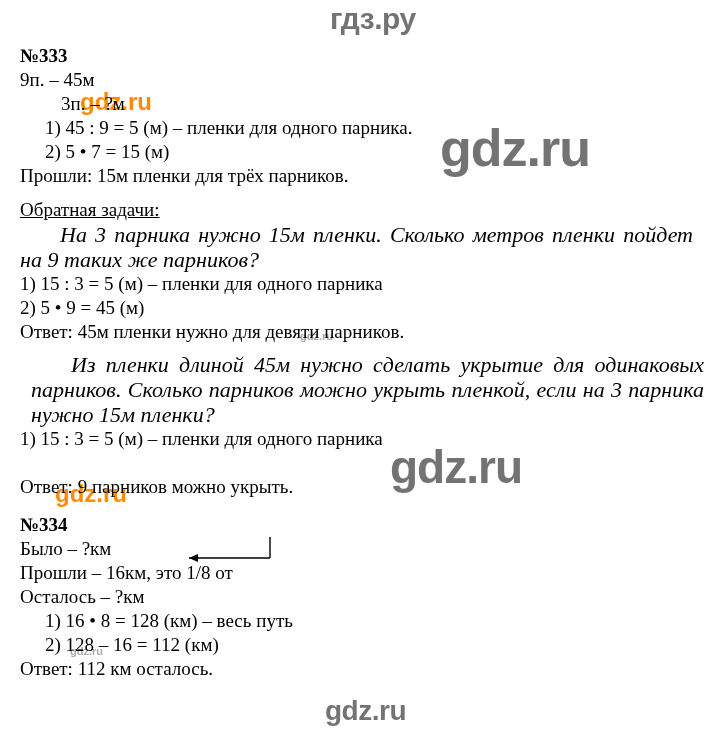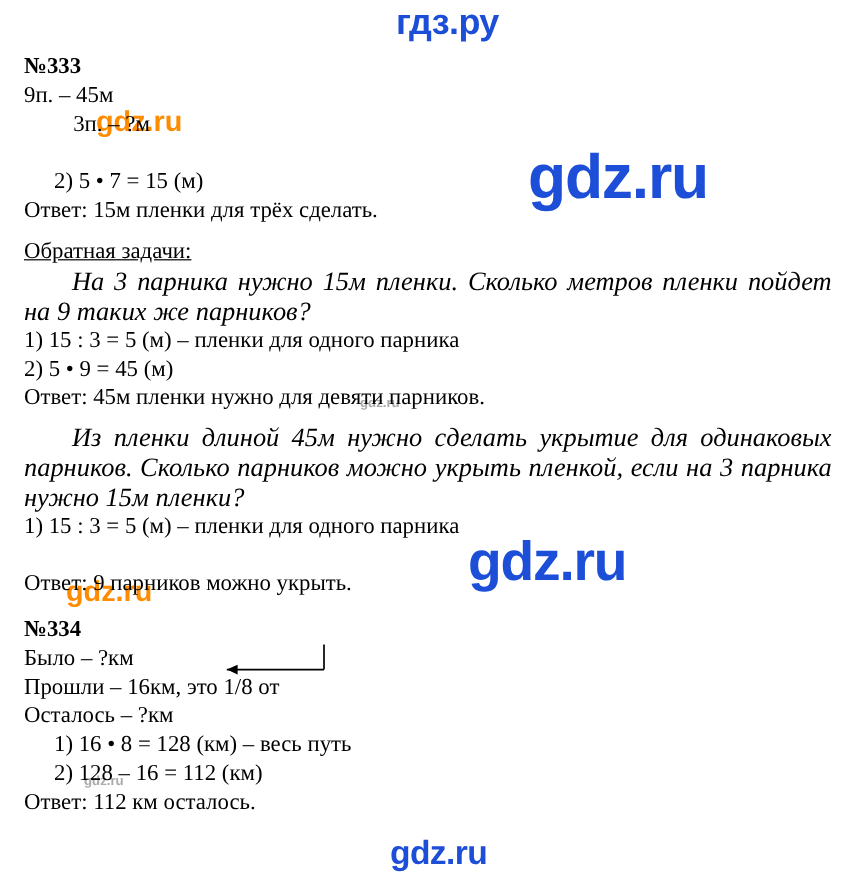--- a/index.html
+++ b/index.html
@@ -14,21 +14,21 @@
     color: #000000;
     position: relative;
     overflow: hidden;
   }
 
   
   .wm {
     position: absolute;
     font-family: "Liberation Sans", sans-serif;
     font-weight: bold;
-    color: #1d4ed8;
+    color: #737373;
     white-space: nowrap;
     pointer-events: none;
     user-select: none;
   }
   .wm-top {
     top: 2px;
     left: 330px;
     font-size: 30px;
     letter-spacing: -0.5px;
   }
@@ -90,20 +90,21 @@
     font-style: italic;
     font-size: 22px;
     line-height: 25px;
     text-align: justify;
     text-indent: 40px;
     width: 673px;
     left: 20px;
   }
   .just-block.nine {
     text-align-last: left;
+    margin-left: 11px;
   }
 
   
   .diagram {
     position: absolute;
     left: 186px;
     top: 536px;
     width: 88px;
     height: 34px;
   }
@@ -121,24 +122,25 @@
 <div class="wm-small wm-s4">gdz.ru</div>
 
 <div class="doc">
 
   <div class="line task-num" style="left:20px; top:44px;">№333</div>
 
   <div class="line" style="left:20px; top:68px;">9п. – 45м</div>
 
   <div class="line" style="left:20px; top:92px;margin-left:41px;">3п. – ?м</div>
 
+  <div class="line" style="left:45px; top:116px;">1) 45 : 9 = 5 (м) – пленки для одного парника.</div>
 
   <div class="line" style="left:45px; top:140px;">2) 5 • 7 = 15 (м)</div>
 
-  <div class="line" style="left:20px; top:164px;">Ответ: 15м пленки для трёх сделать.</div>
+  <div class="line" style="left:20px; top:164px;">Прошли: 15м пленки для трёх парников.</div>
 
   <div class="line underlined" style="left:20px; top:198px;">Обратная задачи:</div>
 
   <div class="just-block" style="top:222px;">На 3 парника нужно 15м пленки. Сколько метров пленки пойдет на 9 таких же парников?</div>
 
   <div class="line" style="left:20px; top:272px;">1) 15 : 3 = 5 (м) – пленки для одного парника</div>
 
   <div class="line" style="left:20px; top:296px;">2) 5 • 9 = 45 (м)</div>
 
   <div class="line" style="left:20px; top:320px;">Ответ: 45м пленки нужно для девяти парников.</div>

